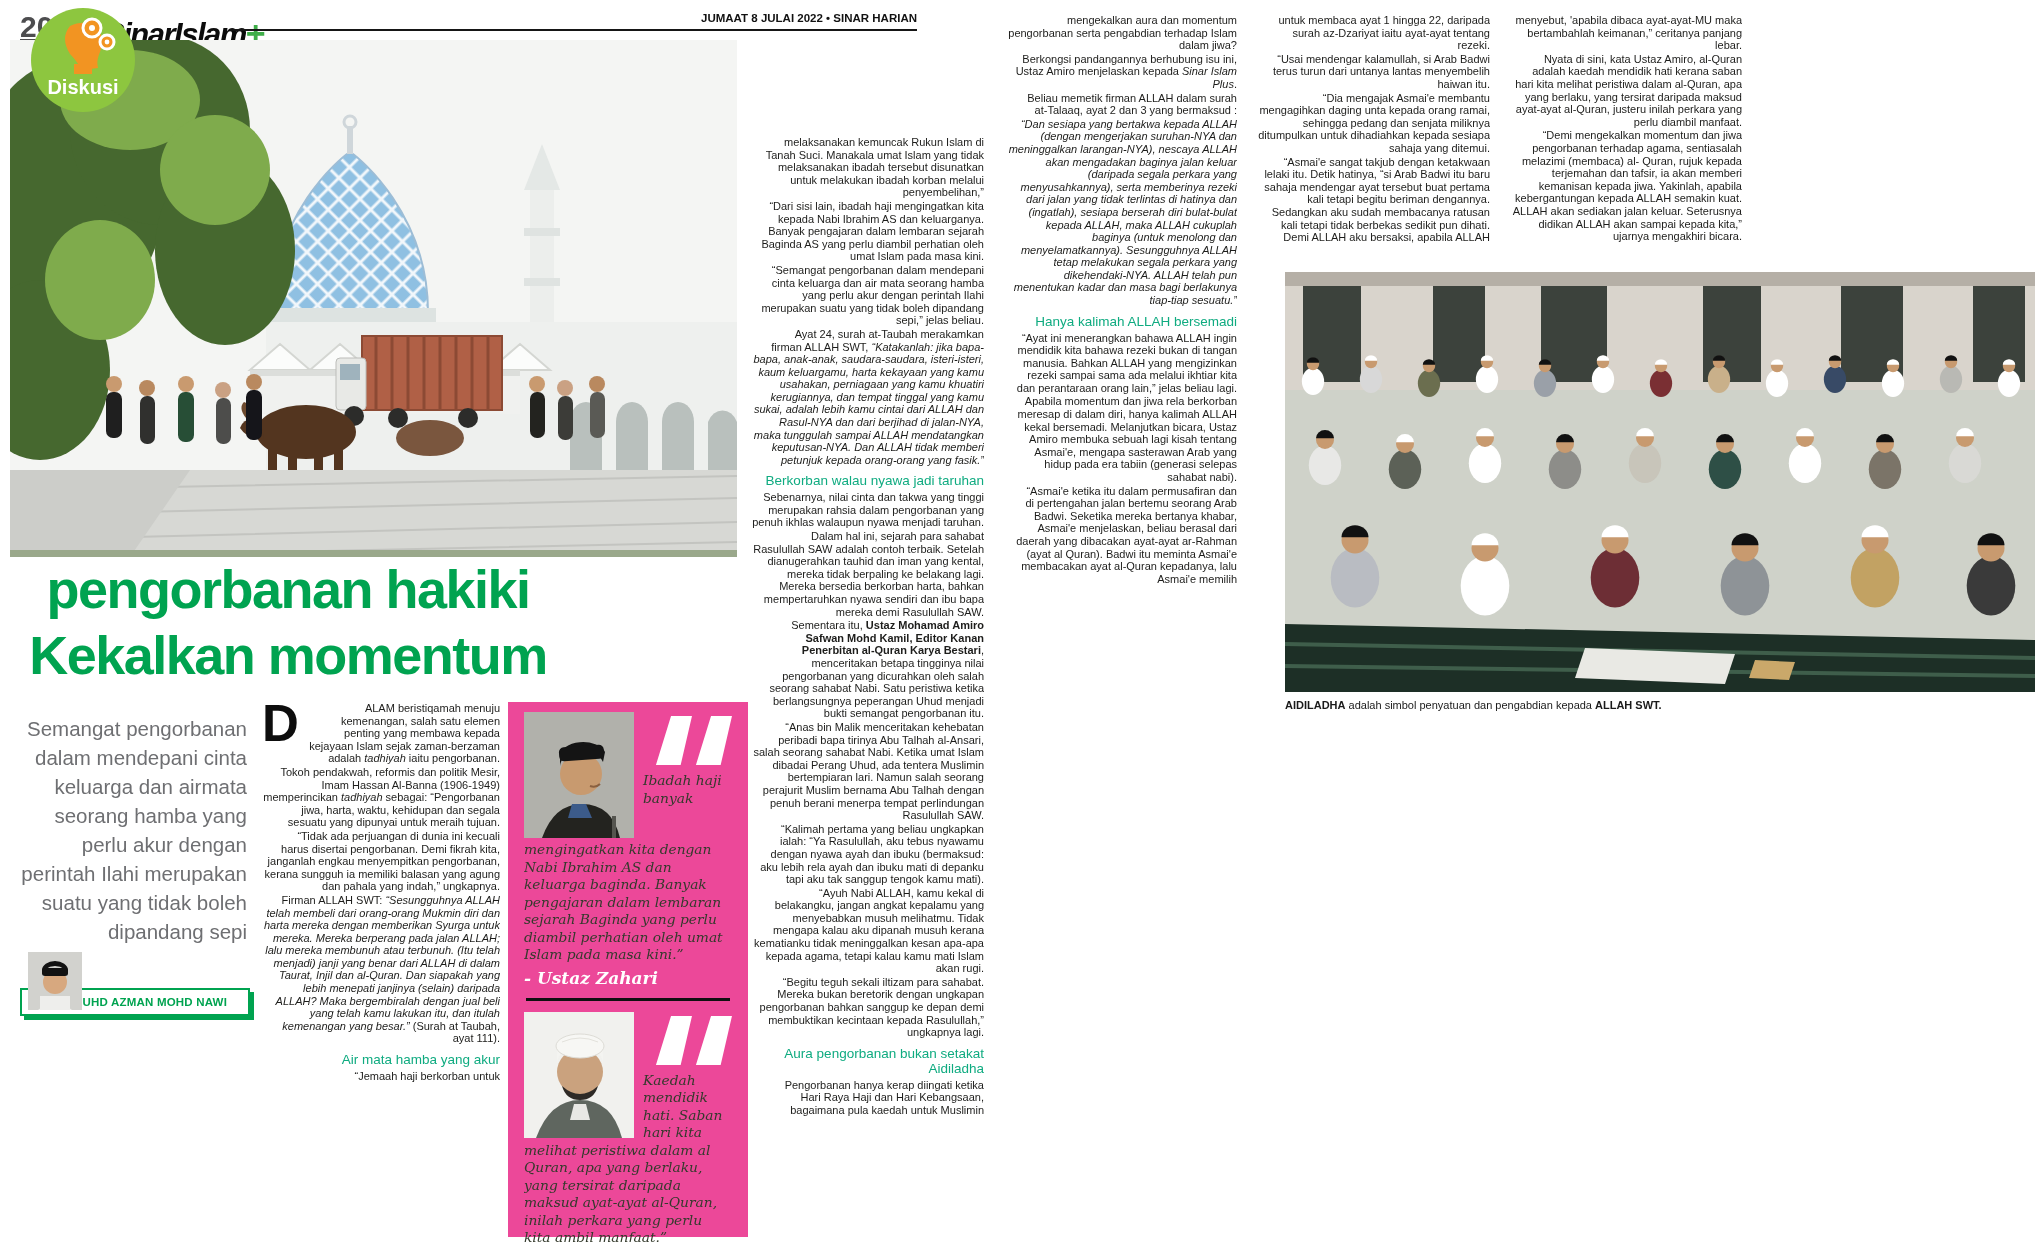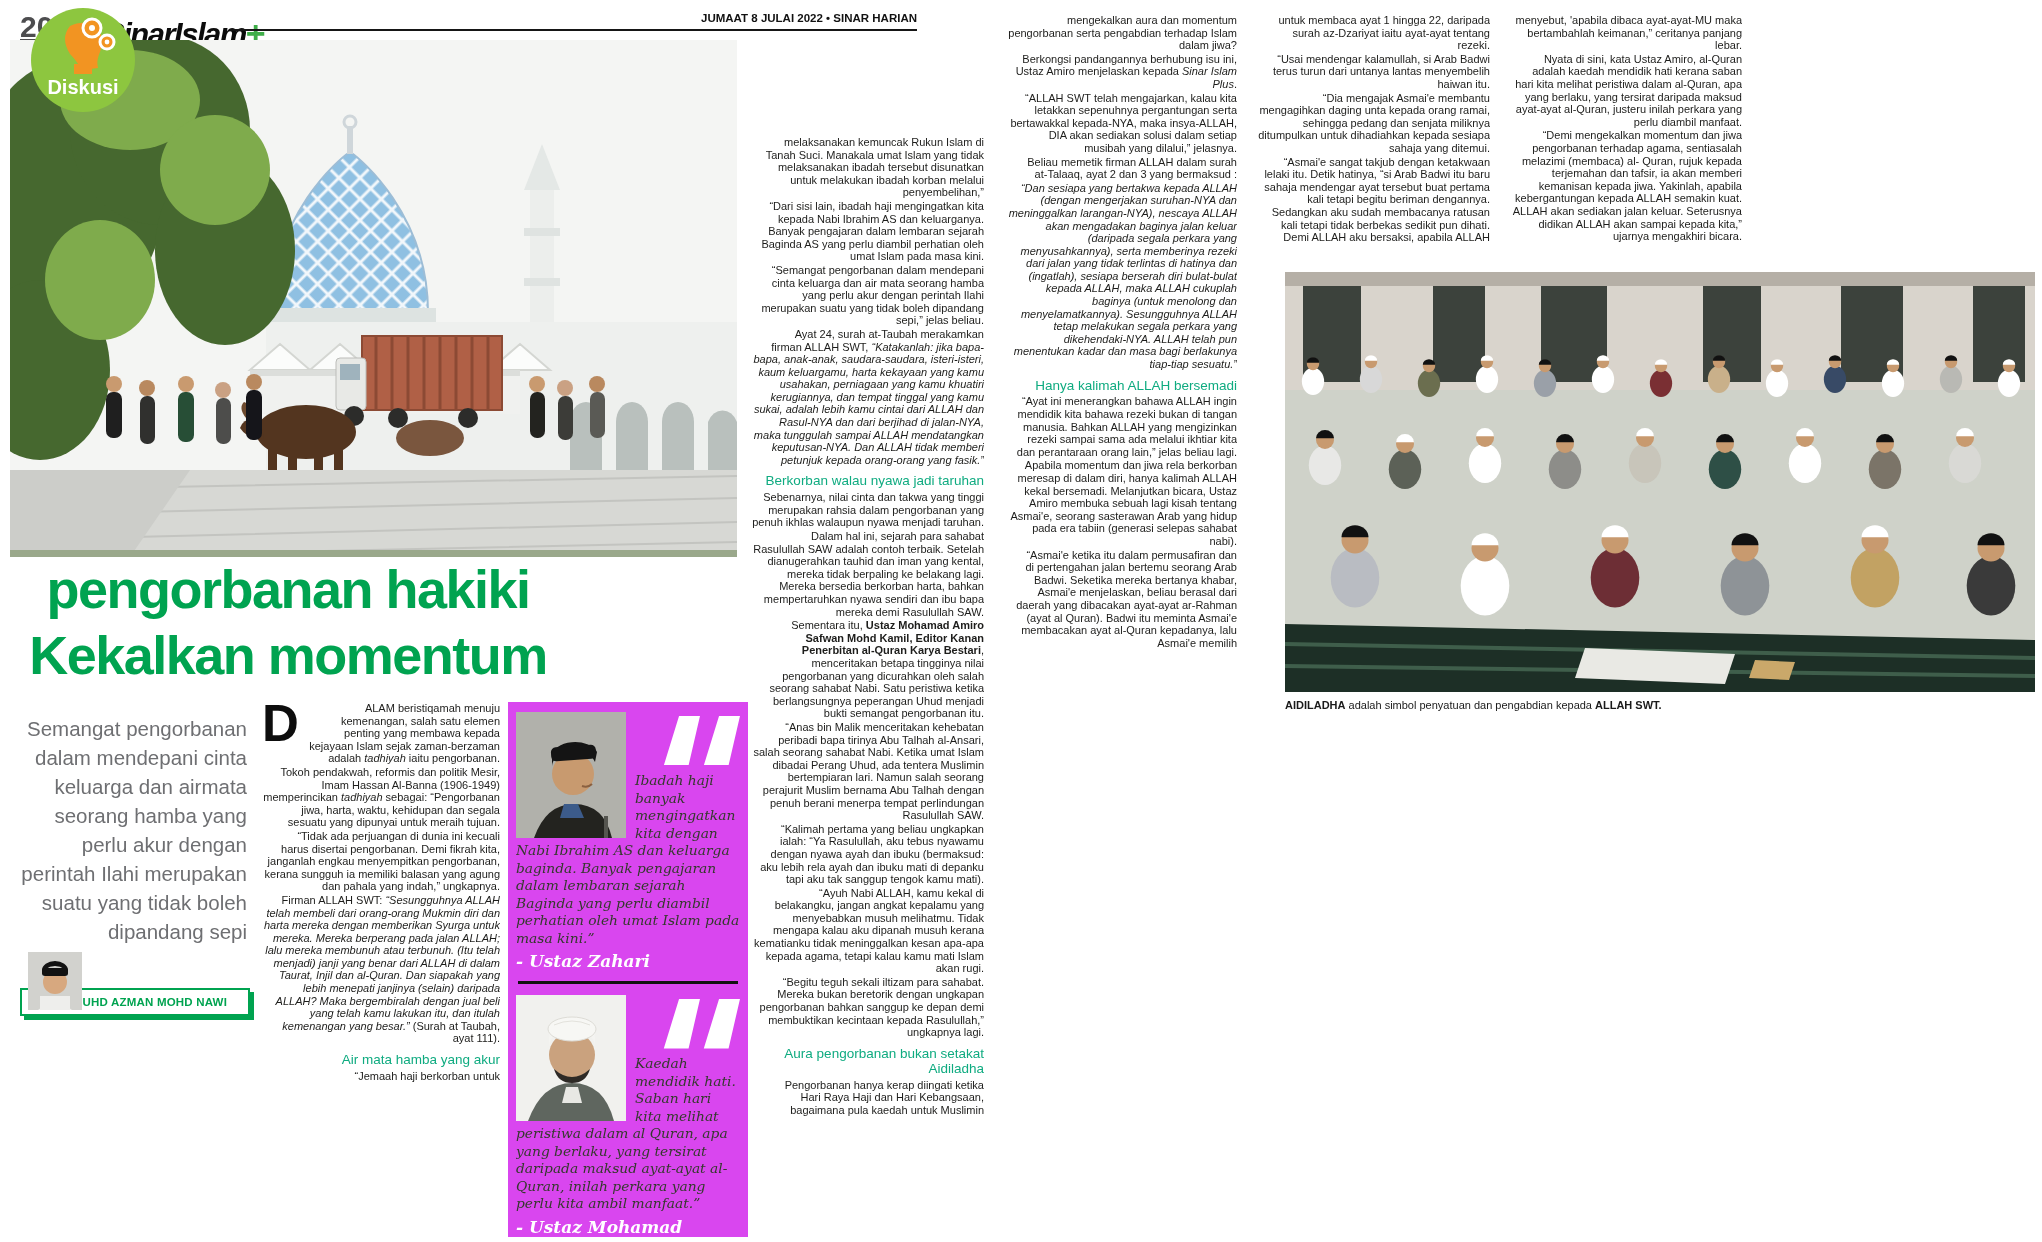--- a/index.html
+++ b/index.html
@@ -42,21 +42,21 @@
   .col em{font-style:italic;}
   .col strong{font-weight:bold;}
   .subhead{margin:8px 0 2px;font-size:13.5px;line-height:1.1;font-weight:normal;color:#0fab80;}
   .col-1{left:262px;top:702px;width:238px;height:540px;}
   .col-2{left:752px;top:136px;width:232px;height:1106px;}
   .col-3{left:1006px;top:14px;width:231px;height:736px;}
   .col-4{left:1258px;top:14px;width:232px;height:252px;}
   .col-5{left:1512px;top:14px;width:230px;height:250px;}
 
   
-  .quotebox{left:508px;top:702px;width:240px;height:535px;background:#d946ef;padding:10px 8px 6px;
+  .quotebox{left:508px;top:702px;width:240px;height:535px;background:#ec4899;padding:10px 16px 6px;
             box-sizing:border-box;}
   .quote-photo{float:left;width:110px;height:126px;margin:0 9px 3px 0;}
   .quote-photo svg{display:block;width:100%;height:100%;}
   .qmark{float:right;width:80px;height:52px;margin:2px 0 6px 4px;}
   .qtext{font-family:"DejaVu Serif",serif;font-style:italic;font-size:13.8px;line-height:1.27;
          color:#343a2c;}
   .qattr{font-family:"DejaVu Serif",serif;font-style:italic;font-weight:bold;color:#fff;
          font-size:17px;margin-top:4px;}
   .qdivider{clear:both;border:0;border-top:3px solid #101010;margin:10px 2px 11px;}
   .qblock{overflow:hidden;}
@@ -247,26 +247,25 @@
       <p class="para">“Anas bin Malik menceritakan kehebatan peribadi bapa tirinya Abu Talhah al-Ansari, salah seorang sahabat Nabi. Ketika umat Islam dibadai Perang Uhud, ada tentera Muslimin bertempiaran lari. Namun salah seorang perajurit Muslim bernama Abu Talhah dengan penuh berani menerpa tempat perlindungan Rasulullah SAW.</p>
       <p class="para">“Kalimah pertama yang beliau ungkapkan ialah: “Ya Rasulullah, aku tebus nyawamu dengan nyawa ayah dan ibuku (bermaksud: aku lebih rela ayah dan ibuku mati di depanku tapi aku tak sanggup tengok kamu mati).</p>
       <p class="para">“Ayuh Nabi ALLAH, kamu kekal di belakangku, jangan angkat kepalamu yang menyebabkan musuh melihatmu. Tidak mengapa kalau aku dipanah musuh kerana kematianku tidak meninggalkan kesan apa-apa kepada agama, tetapi kalau kamu mati Islam akan rugi.</p>
       <p class="para">“Begitu teguh sekali iltizam para sahabat. Mereka bukan beretorik dengan ungkapan pengorbanan bahkan sanggup ke depan demi membuktikan kecintaan kepada Rasulullah,” ungkapnya lagi.</p>
       <h3 class="subhead">Aura pengorbanan bukan setakat Aidiladha</h3>
       <p class="para">Pengorbanan hanya kerap diingati ketika Hari Raya Haji dan Hari Kebangsaan, bagaimana pula kaedah untuk Muslimin</p>
     </div>
   <div class="abs col col-3">
       <p class="cont">mengekalkan aura dan momentum pengorbanan serta pengabdian terhadap Islam dalam jiwa?</p>
       <p class="para">Berkongsi pandangannya berhubung isu ini, Ustaz Amiro menjelaskan kepada <em>Sinar Islam Plus</em>.</p>
-      <p class="para">“ALLAH SWT telah mengajarkan, kalau kita letakkan sepenuhnya pergantungan serta bertawakkal kepada-NYA, maka insya-ALLAH, DIA akan sediakan solusi dalam setiap musibah yang dilalui,” jelasnya.</p>
       <p class="para">Beliau memetik firman ALLAH dalam surah at-Talaaq, ayat 2 dan 3 yang bermaksud :</p>
       <p class="para"><em>“Dan sesiapa yang bertakwa kepada ALLAH (dengan mengerjakan suruhan-NYA dan meninggalkan larangan-NYA), nescaya ALLAH akan mengadakan baginya jalan keluar (daripada segala perkara yang menyusahkannya), serta memberinya rezeki dari jalan yang tidak terlintas di hatinya dan (ingatlah), sesiapa berserah diri bulat-bulat kepada ALLAH, maka ALLAH cukuplah baginya (untuk menolong dan menyelamatkannya). Sesungguhnya ALLAH tetap melakukan segala perkara yang dikehendaki-NYA. ALLAH telah pun menentukan kadar dan masa bagi berlakunya tiap-tiap sesuatu.”</em></p>
       <h3 class="subhead">Hanya kalimah ALLAH bersemadi</h3>
       <p class="para">“Ayat ini menerangkan bahawa ALLAH ingin mendidik kita bahawa rezeki bukan di tangan manusia. Bahkan ALLAH yang mengizinkan rezeki sampai sama ada melalui ikhtiar kita dan perantaraan orang lain,” jelas beliau lagi.</p>
-      <p class="para">Apabila momentum dan jiwa rela berkorban meresap di dalam diri, hanya kalimah ALLAH kekal bersemadi. Melanjutkan bicara, Ustaz Amiro membuka sebuah lagi kisah tentang Asmai'e, seorang sasterawan Arab yang hidup pada era tabiin (generasi selepas sahabat nabi).</p>
+      <p class="para">Apabila momentum dan jiwa rela berkorban meresap di dalam diri, hanya kalimah ALLAH kekal bersemadi. Melanjutkan bicara, Ustaz Amiro membuka sebuah lagi kisah tentang Asmai'e, mengapa sasterawan Arab yang hidup pada era tabiin (generasi selepas sahabat nabi).</p>
       <p class="para">“Asmai'e ketika itu dalam permusafiran dan di pertengahan jalan bertemu seorang Arab Badwi. Seketika mereka bertanya khabar, Asmai'e menjelaskan, beliau berasal dari daerah yang dibacakan ayat-ayat ar-Rahman (ayat al Quran). Badwi itu meminta Asmai'e membacakan ayat al-Quran kepadanya, lalu Asmai'e memilih</p>
     </div>
   <div class="abs col col-4">
       <p class="cont">untuk membaca ayat 1 hingga 22, daripada surah az-Dzariyat iaitu ayat-ayat tentang rezeki.</p>
       <p class="para">“Usai mendengar kalamullah, si Arab Badwi terus turun dari untanya lantas menyembelih haiwan itu.</p>
       <p class="para">“Dia mengajak Asmai'e membantu mengagihkan daging unta kepada orang ramai, sehingga pedang dan senjata miliknya ditumpulkan untuk dihadiahkan kepada sesiapa sahaja yang ditemui.</p>
       <p class="para">“Asmai'e sangat takjub dengan ketakwaan lelaki itu. Detik hatinya, “si Arab Badwi itu baru sahaja mendengar ayat tersebut buat pertama kali tetapi begitu beriman dengannya. Sedangkan aku sudah membacanya ratusan kali tetapi tidak berbekas sedikit pun dihati. Demi ALLAH aku bersaksi, apabila ALLAH</p>
     </div>
   <div class="abs col col-5">
       <p class="cont">menyebut, 'apabila dibaca ayat-ayat-MU maka bertambahlah keimanan,” ceritanya panjang lebar.</p>

